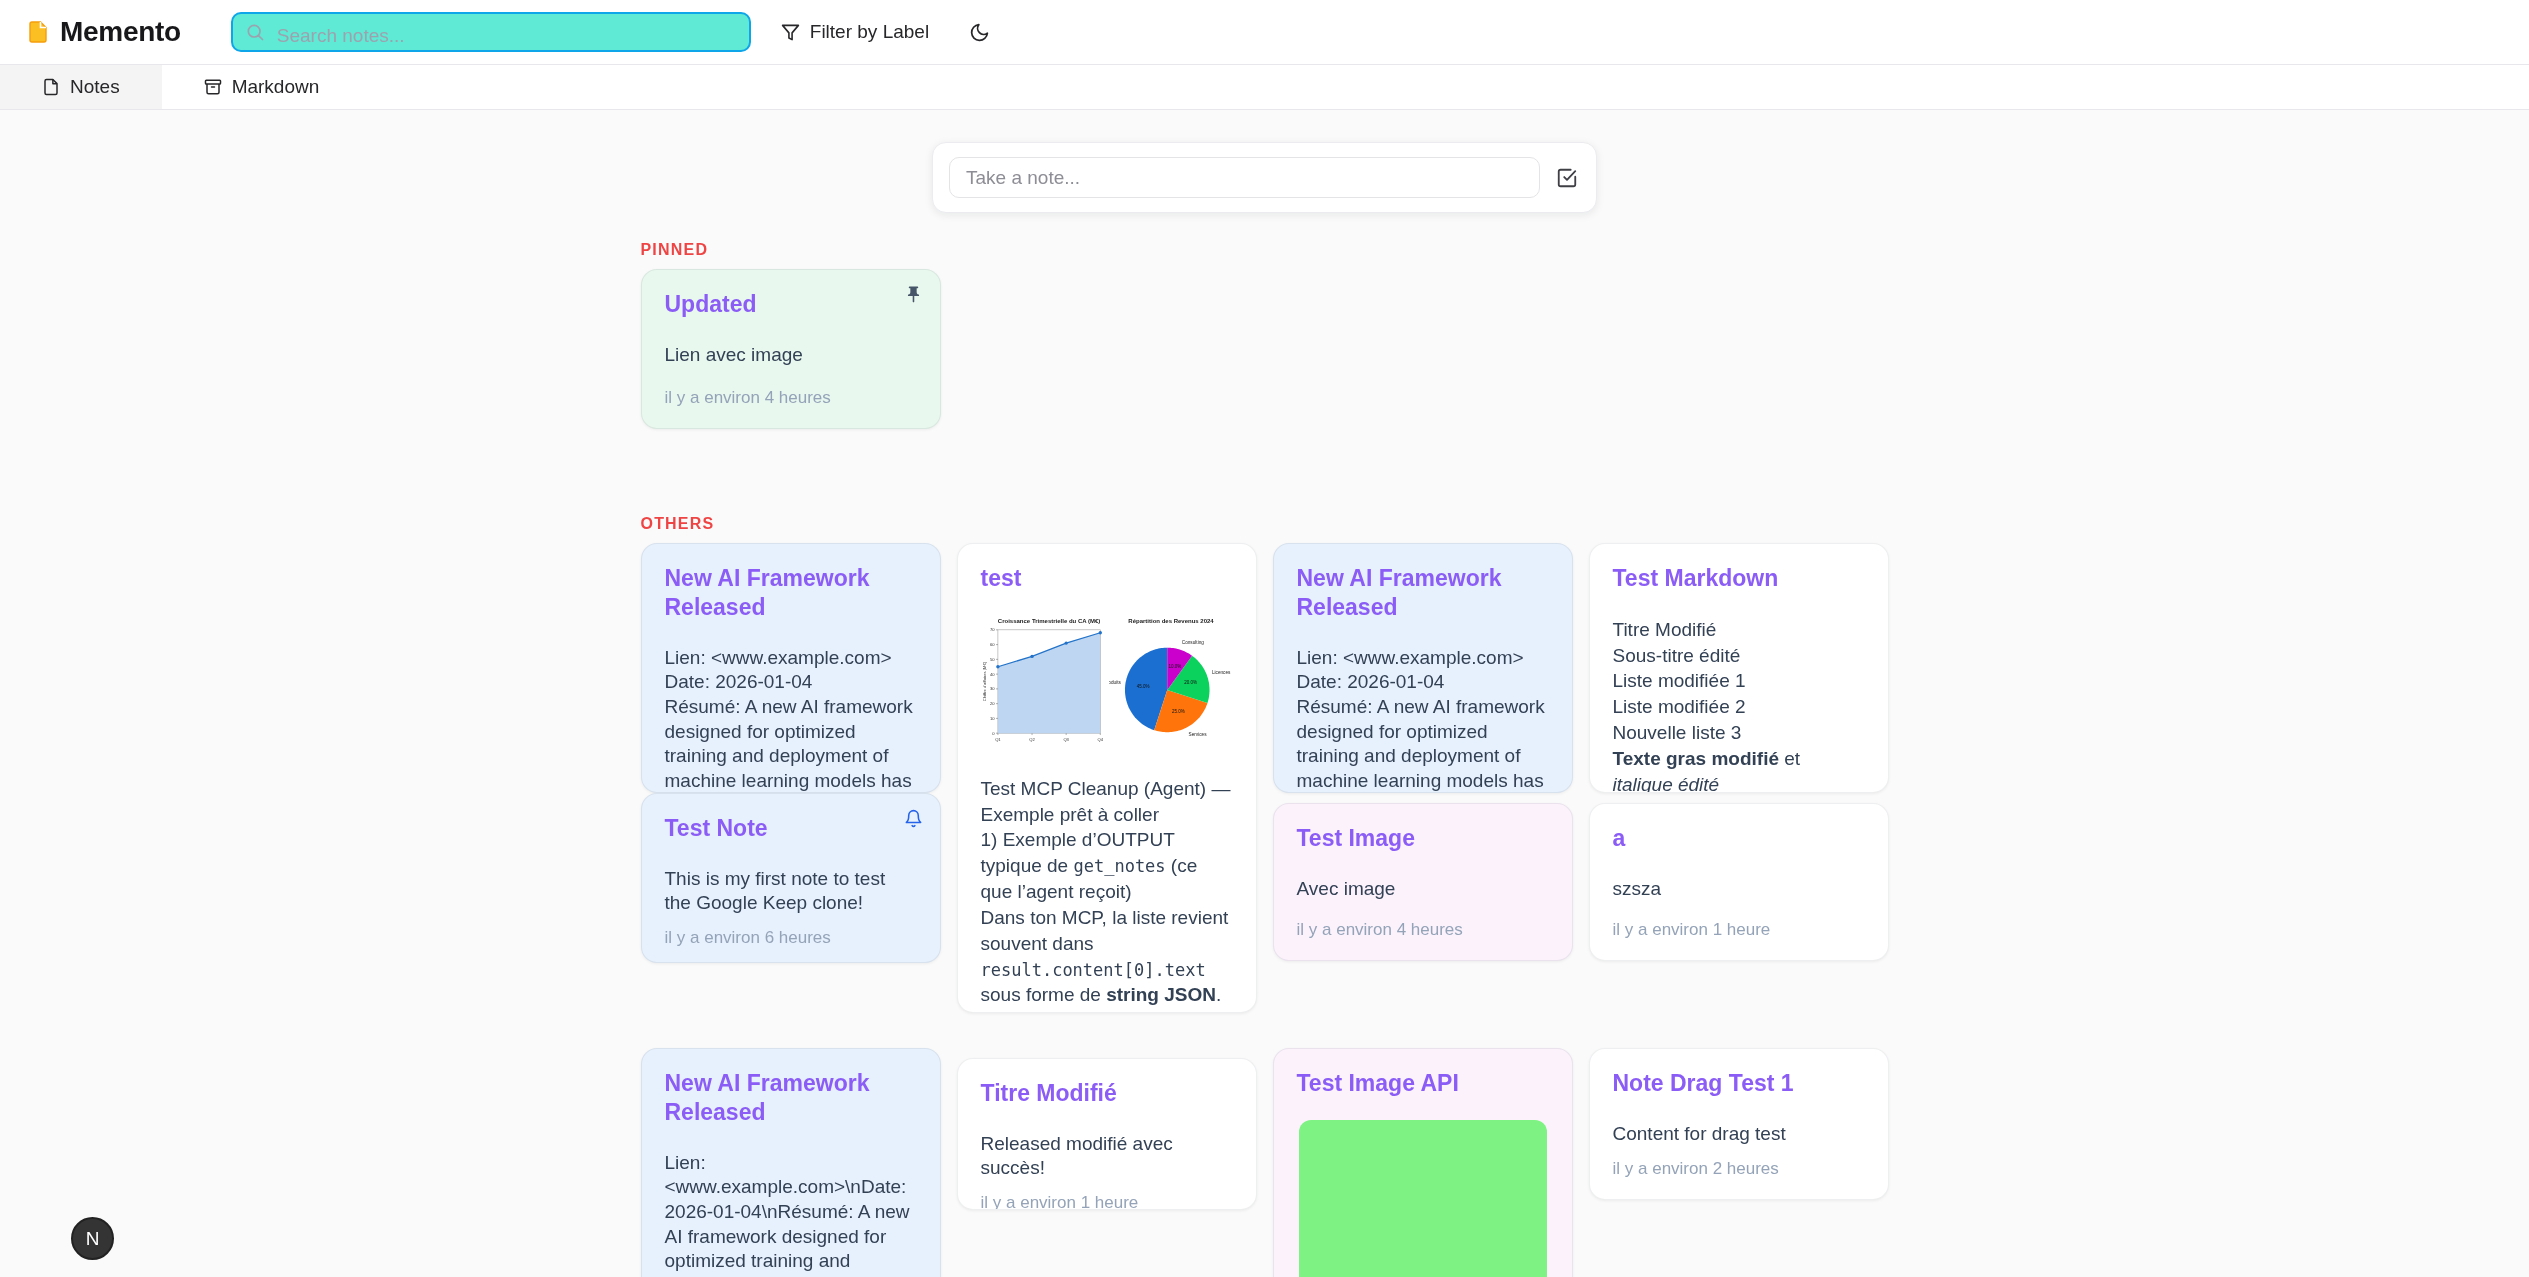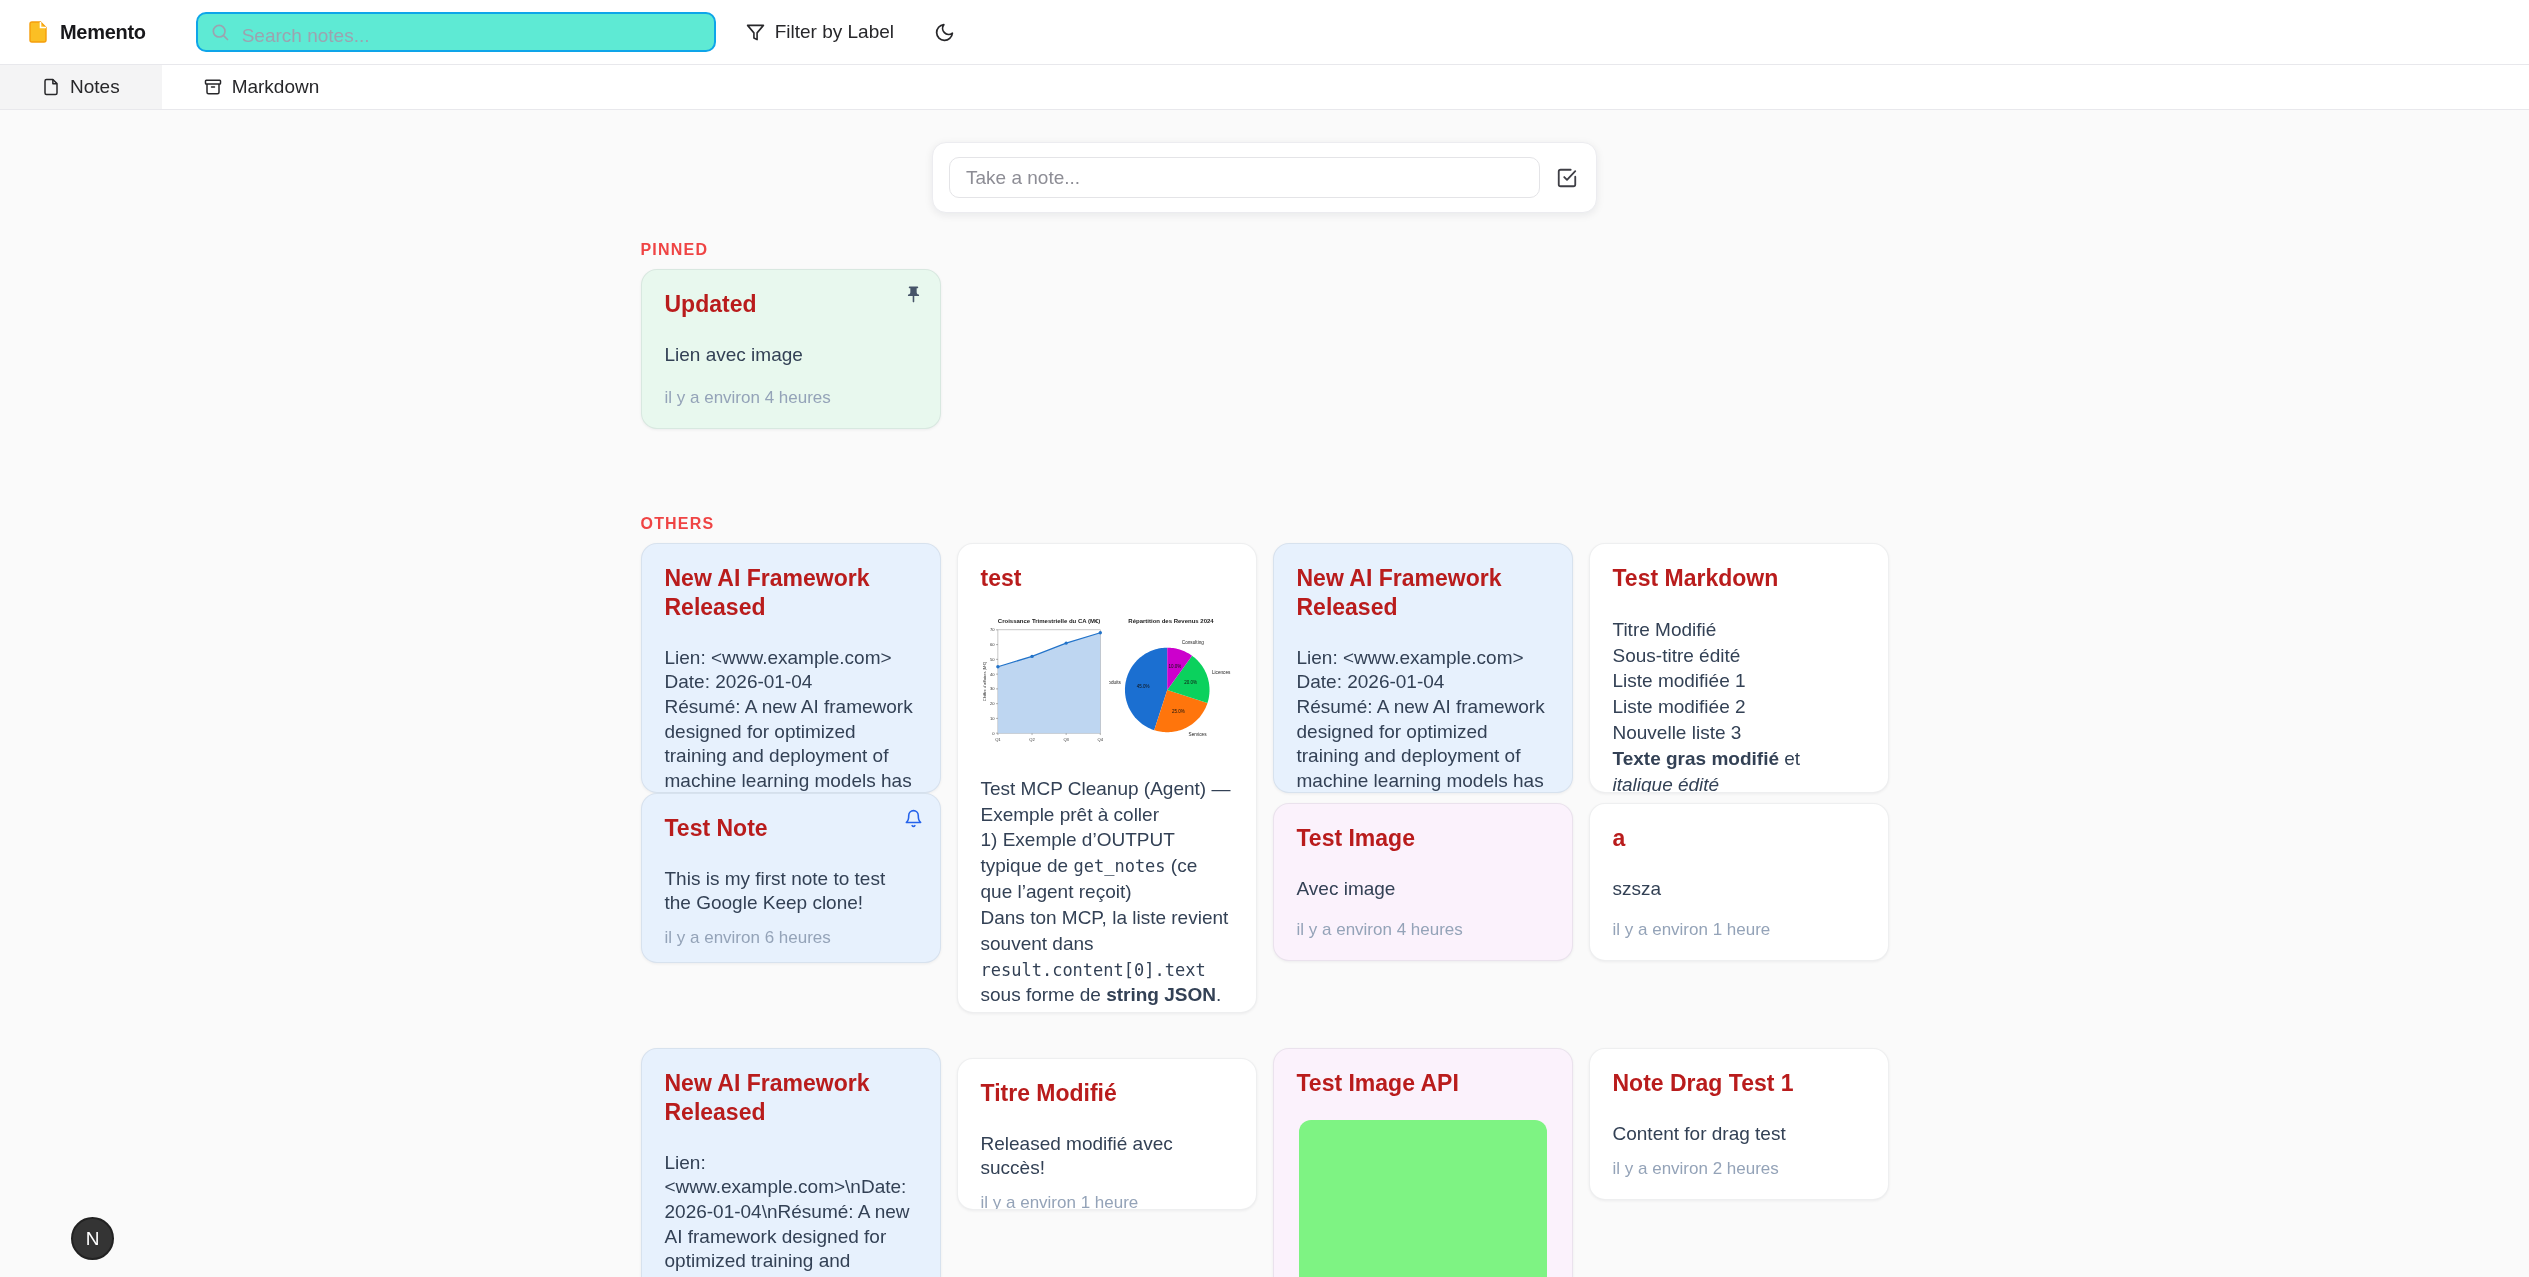--- a/index.html
+++ b/index.html
@@ -2,21 +2,21 @@
 <html><head>
 <meta charset="utf-8">
 <style>
   * { margin:0; padding:0; box-sizing:border-box; }
   html,body { width:2529px; height:1277px; overflow:hidden; background:#fff;
               font-family:"Liberation Sans","DejaVu Sans",sans-serif; color:#1e293b; }
 
   
   .header { height:64px; display:flex; align-items:center; padding:0 26px; background:#fff; }
   .logo { display:flex; align-items:center; gap:10px; }
-  .logo-title { font-size:20px; font-weight:700; color:#18181b; letter-spacing:-0.3px; }
+  .logo-title { font-size:28px; font-weight:700; color:#18181b; letter-spacing:-0.3px; }
   .searchbox { position:relative; margin-left:50px; width:520px; }
   .searchbox input { width:100%; height:40px; border:2px solid #0ea5e9; border-radius:10px;
                      padding:8px 16px 0 44px; font-size:19px; color:#27272a; outline:none;
                      font-family:inherit; background:#5eead4; }
   .searchbox input::placeholder { color:#9ca3af; }
   .searchbox .s-icon { position:absolute; left:14px; top:10px; }
   .filter-btn { display:flex; align-items:center; gap:10px; margin-left:30px; border:none;
                 background:transparent; font-size:19px; font-weight:500; color:#27272a;
                 cursor:pointer; font-family:inherit; }
   .theme-btn { margin-left:36px; border:none; background:transparent; cursor:pointer; padding:4px; }
@@ -38,21 +38,21 @@
   .composer .check-btn { border:none; background:transparent; margin-left:14px; cursor:pointer; padding:2px; }
 
   .content { width:1248px; margin:0 auto; }
   .section-label { font-size:16px; font-weight:700; letter-spacing:1.2px; color:#ef4444; }
   .lbl-pinned { margin-top:28px; }
   .lbl-others { margin-top:86px; }
 
   .card { position:relative; width:300px; border-radius:16px; padding:20px 23px;
           border:1px solid rgba(15,23,42,.07); box-shadow:0 1px 3px rgba(15,23,42,.06);
           background:#fff; overflow:hidden; display:flex; flex-direction:column; cursor:pointer; }
-  .card-title { font-size:23px; font-weight:600; color:#b91c1c; line-height:1.25; padding-right:26px; }
+  .card-title { font-size:23px; font-weight:600; color:#8b5cf6; line-height:1.25; padding-right:26px; }
   .card-body { margin-top:24px; font-size:19px; line-height:1.3; color:#334155;
                white-space:pre-wrap; word-wrap:break-word; }
   .card-time { margin-top:auto; padding-top:12px; font-size:17px; color:#94a3b8; }
   .bg-green { background:#e8f8ee; }
   .bg-blue  { background:#e7f1fd; }
   .bg-pink  { background:#fbf2fc; }
 
   .corner-icon { position:absolute; top:15px; right:17px; background:transparent; border:none; cursor:pointer; }
 
   .pinned-card { margin-top:10px; height:160px; }

